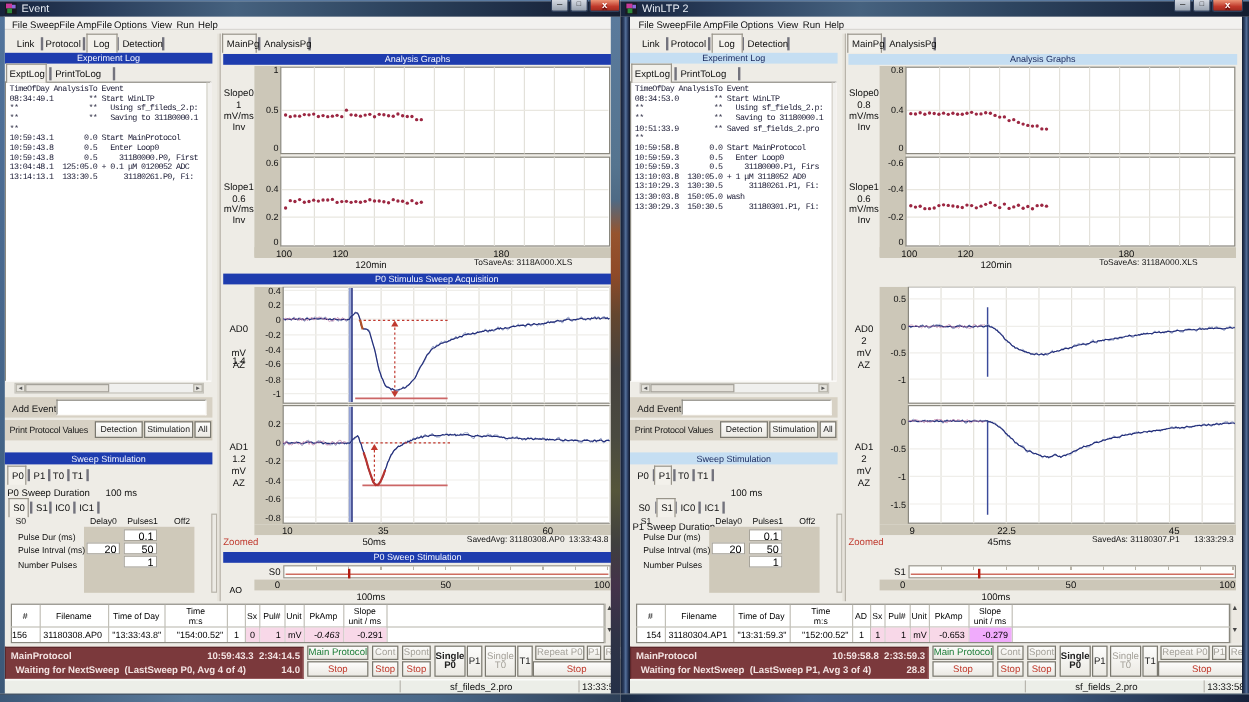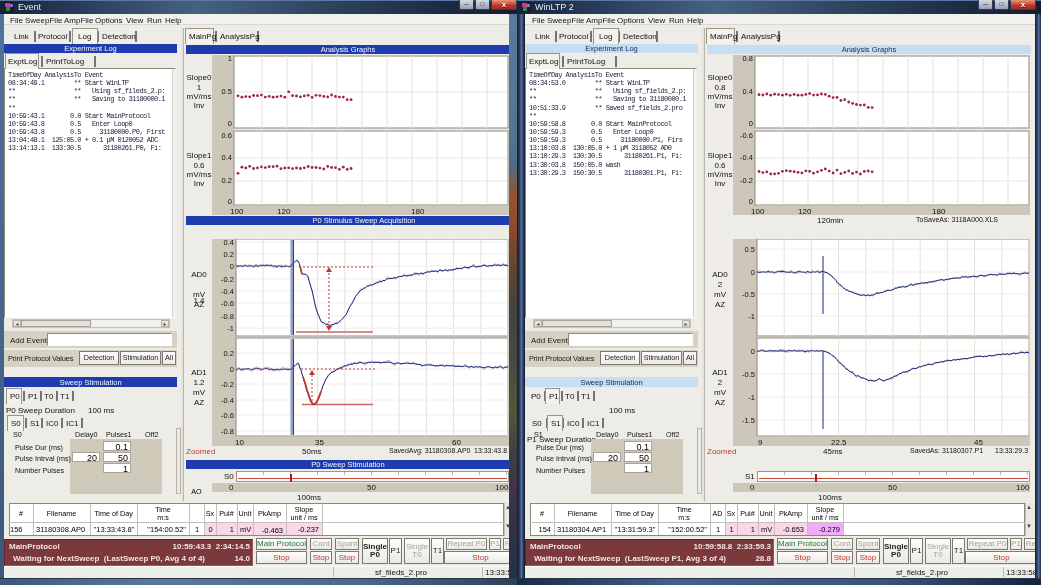--- a/index.html
+++ b/index.html
@@ -237,21 +237,21 @@
     <div class="t" style="left:186px;top:101px;width:26px;text-align:center;font-size:8px;">Inv</div>
     <div class="t" style="left:186px;top:151px;width:26px;text-align:center;font-size:8px;">Slope1</div>
     <div class="t" style="left:186px;top:161px;width:26px;text-align:center;font-size:8px;">0.6</div>
     <div class="t" style="left:186px;top:170px;width:26px;text-align:center;font-size:8px;">mV/ms</div>
     <div class="t" style="left:186px;top:179px;width:26px;text-align:center;font-size:8px;">Inv</div>
     <div class="t" style="left:230px;top:207px;font-size:8px;">100</div>
     <div class="t" style="left:277px;top:207px;font-size:8px;">120</div>
     <div class="t" style="left:411px;top:207px;font-size:8px;">180</div>
     <div class="t" style="left:296px;top:216px;font-size:8px;">120min</div>
     <div class="t" style="left:395px;top:216px;font-size:7px;">ToSaveAs: 3118A000.XLS</div>
-    <div class="hdr" style="left:186px;top:216px;width:324px;height:9px;background:#1e3cae;color:#f4f6ff;padding-left:32px;">
+    <div class="hdr" style="left:186px;top:228px;width:324px;height:9px;background:#1e3cae;color:#f4f6ff;padding-left:32px;">
       <span class="hdrtxt">P0 Stimulus Sweep Acquisition</span>
     </div>
     <svg class="chart" style="left:186px;top:239px" width="324" height="207" viewBox="0 0 324 207">
       <rect x="26" y="0" width="24" height="198" fill="#ccc7b8"></rect>
       <rect x="26" y="198" width="297" height="9" fill="#ccc7b8"></rect>
       <rect x="50" y="0" width="272" height="97" fill="#fff" stroke="#8a887f"></rect>
       <rect x="50" y="99" width="272" height="98" fill="#fff" stroke="#8a887f"></rect>
       <line x1="77.2" y1="0" x2="77.2" y2="97" stroke="#e3e1da" stroke-width="1"></line>
       <line x1="104.4" y1="0" x2="104.4" y2="97" stroke="#e3e1da" stroke-width="1"></line>
       <line x1="131.6" y1="0" x2="131.6" y2="97" stroke="#e3e1da" stroke-width="1"></line>
@@ -410,25 +410,25 @@
     </div>
     <div style="left:205px;top:523px;width:11px;height:12px;font-size:7.5px;background:#f8d8e8;display:flex;align-items:center;justify-content:center;">
       <span>0</span>
     </div>
     <div style="left:217px;top:523px;width:20px;height:12px;font-size:7.5px;background:#f8d8e8;display:flex;align-items:center;justify-content:flex-end;padding-right:3px;">
       <span>1</span>
     </div>
     <div style="left:238px;top:523px;width:15px;height:12px;font-size:7.5px;background:#f8d8e8;display:flex;align-items:center;justify-content:flex-start;padding-left:2px;">
       <span>mV</span>
     </div>
-    <div style="left:254px;top:523px;width:32px;height:12px;font-size:7.5px;background:#f8d8e8;display:flex;align-items:flex-end;justify-content:flex-end;padding-right:3px;">
+    <div style="left:254px;top:523px;width:32px;height:12px;font-size:7.5px;background:#f8d8e8;display:flex;align-items:center;justify-content:flex-end;padding-right:3px;font-style:italic;">
       <span>-0.463</span>
     </div>
     <div style="left:287px;top:523px;width:35px;height:12px;font-size:7.5px;background:#f8d8e8;display:flex;align-items:center;justify-content:flex-end;padding-right:3px;">
-      <span>-0.237</span>
+      <span>-0.291</span>
     </div>
     <div style="left:504px;top:503px;width:9px;height:33px;background:#ece9e2;border-left:1px solid #c2c0b8;font-size:6px;text-align:center;color:#444;">
       <div style="margin-top:1px">▲</div>
       <div style="margin-top:20px">▼</div>
     </div>
     <div style="left:4px;top:539px;width:249px;height:27px;background:#7b393c;border:1px solid #5c272a;border-bottom-color:#96595c;border-right-color:#96595c;"></div>
     <div class="t" style="left:9px;top:542px;font-size:8px;color:#f3e3e2;font-weight:bold;">MainProtocol</div>
     <div style="left:4px;top:542px;width:246px;height:10px;font-size:8px;color:#f3e3e2;font-weight:bold;text-align:right;">10:59:43.3&nbsp;&nbsp;2:34:14.5</div>
     <div class="t" style="left:13px;top:554px;font-size:8px;color:#f3e3e2;font-weight:bold;">Waiting for NextSweep&nbsp;&nbsp;(LastSweep P0, Avg 4 of 4)</div>
     <div style="left:4px;top:554px;width:246px;height:10px;font-size:8px;color:#f3e3e2;font-weight:bold;text-align:right;">14.0</div>

